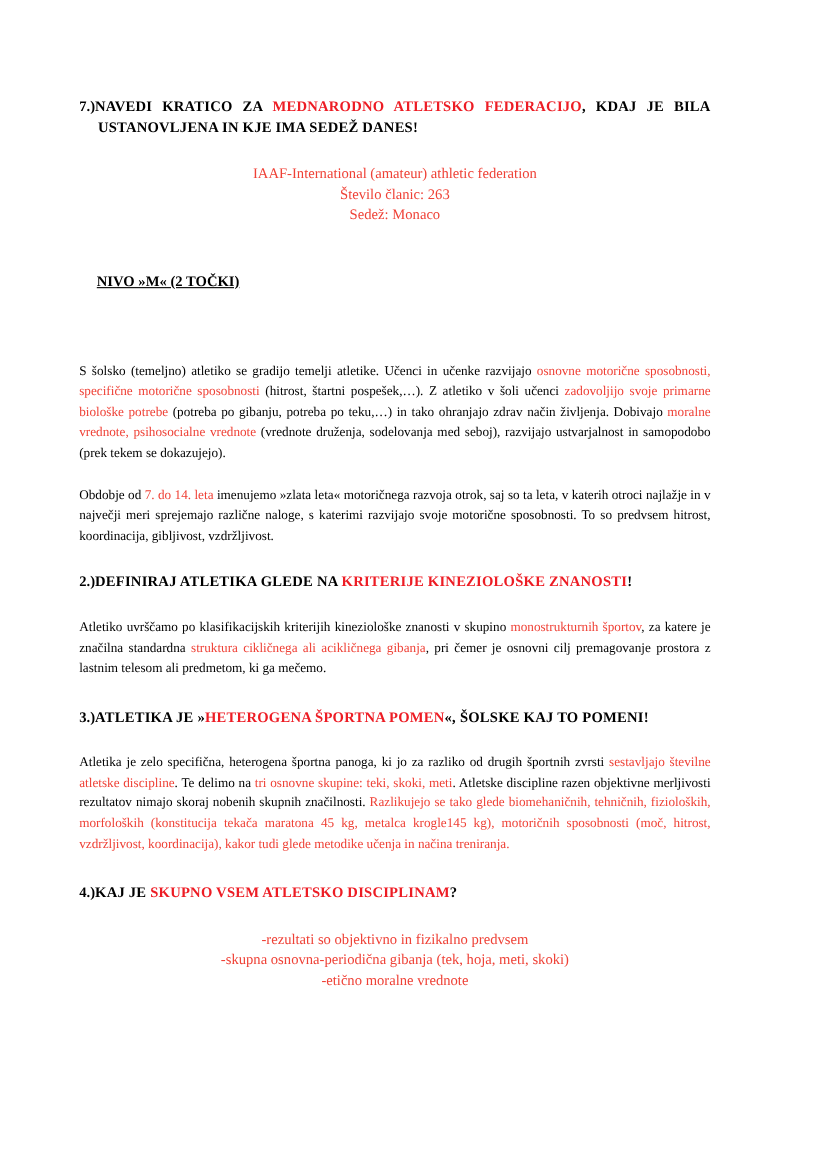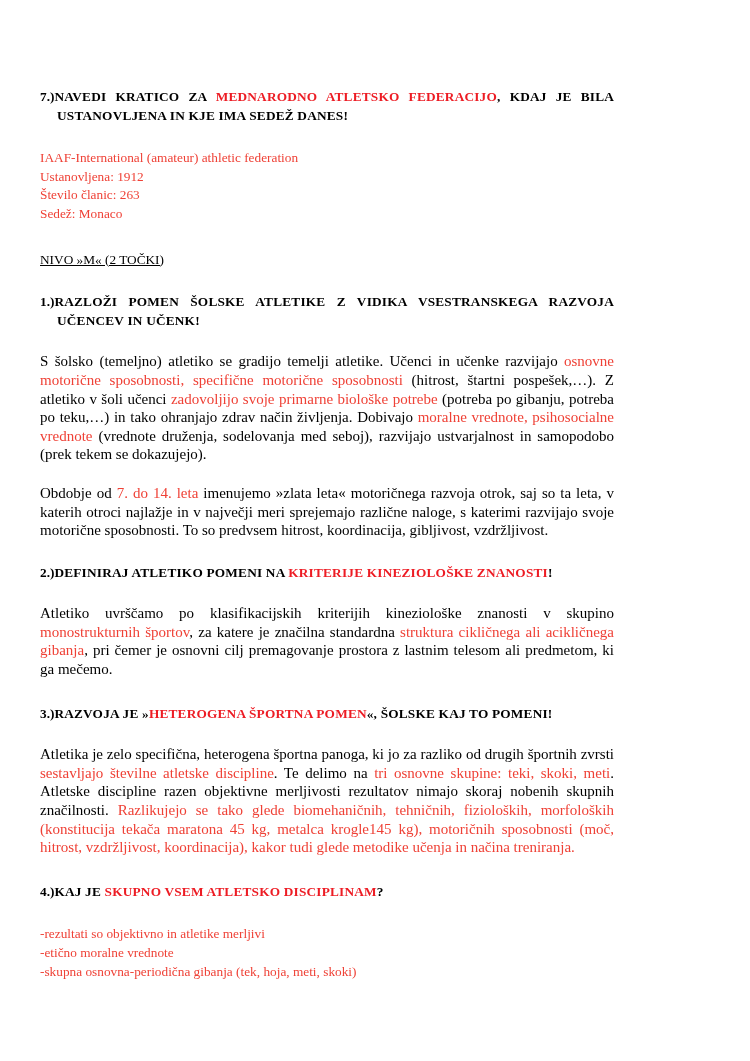--- a/index.html
+++ b/index.html
@@ -13,21 +13,21 @@
     font-family: "Liberation Serif", "DejaVu Serif", serif;
     color: #000000;
     overflow: hidden;
   }
   .page {
     position: relative;
     width: 672px;
     height: 1061px;
     background: #ffffff;
     box-sizing: border-box;
-    padding: 88px 88px 0 40px;
+    padding: 88px 88px 0 72px;
   }
   .doc {
     width: 574px;
   }
 
   
   .q-heading {
     font-weight: bold;
     font-size: 13.3px;
     line-height: 18.6px;
@@ -38,45 +38,45 @@
     letter-spacing: 0.2px;
     margin: 0;
   }
   .q-heading .num { letter-spacing: 0; }
 
   
   .q-heading > span { display: inline; }
 
   
   .body-para {
-    font-size: 15px;
+    font-size: 12px;
     line-height: 18.6px;
     text-align: justify;
     text-justify: inter-word;
     margin: 0;
   }
 
   
   .answer {
     font-size: 13.3px;
     line-height: 18.6px;
-    text-align: left;
+    text-align: center;
     margin: 0;
     color: #ef4136;
   }
   .answer div { white-space: pre; }
 
   
   .nivo {
-    font-weight: normal;
+    font-weight: bold;
     font-size: 13.3px;
     line-height: 18.6px;
     text-decoration: underline;
     display: inline-block;
-    margin: 0;
+    margin: 16px;
   }
 
   
   .red      { color: #ed1c24; }
   .redsoft  { color: #ef4136; }
   .ital     { }
   .sp-20 { height: 20px; }
   .sp-22 { height: 22px; }
   .sp-24 { height: 24px; }
   .sp-26 { height: 26px; }
@@ -86,63 +86,61 @@
 
 <div class="page">
   <div class="doc">
 
     <p class="q-heading"><span class="num">7.)</span><span>NAVEDI KRATICO ZA </span><span class="red">MEDNARODNO ATLETSKO FEDERACIJO</span><span>, KDAJ JE BILA USTANOVLJENA IN KJE IMA SEDEŽ DANES!</span></p>
 
     <div class="sp-24"></div>
 
     <div class="answer">
       <div>IAAF-International (amateur) athletic federation</div>
-      <div>Ustanovljena: 1912</div>
       <div>Število članic: 263</div>
       <div>Sedež: Monaco</div>
     </div>
 
     <div class="sp-26"></div>
 
     <div><span class="nivo">NIVO »M« (2 TOČKI)</span></div>
 
     <div class="sp-24"></div>
 
-    <p class="q-heading"><span class="num">1.)</span><span>RAZLOŽI POMEN ŠOLSKE ATLETIKE Z VIDIKA VSESTRANSKEGA RAZVOJA UČENCEV IN UČENK!</span></p>
 
     <div class="sp-22"></div>
 
     <p class="body-para"><span>S šolsko (temeljno) atletiko se gradijo temelji atletike. Učenci in učenke razvijajo </span><span class="redsoft">osnovne motorične sposobnosti, specifične motorične sposobnosti</span><span> (hitrost, štartni pospešek,…). Z atletiko v šoli učenci </span><span class="redsoft">zadovoljijo svoje primarne biološke potrebe</span><span> (potreba po gibanju, potreba po teku,…) in tako ohranjajo zdrav način življenja. Dobivajo </span><span class="redsoft">moralne vrednote, psihosocialne vrednote</span><span> (vrednote druženja, sodelovanja med seboj), razvijajo ustvarjalnost in samopodobo (prek tekem se dokazujejo).</span></p>
 
     <div class="sp-20"></div>
 
     <p class="body-para"><span>Obdobje od </span><span class="redsoft">7. do 14. leta</span><span> imenujemo »</span><span class="ital">zlata leta</span><span>« motoričnega razvoja otrok, saj so ta leta, v katerih otroci najlažje in v največji meri sprejemajo različne naloge, s katerimi razvijajo svoje motorične sposobnosti. To so predvsem hitrost, koordinacija, gibljivost, vzdržljivost.</span></p>
 
     <div class="sp-24"></div>
 
-    <p class="q-heading"><span class="num">2.)</span><span>DEFINIRAJ ATLETIKO POMENI NA </span><span class="red">KRITERIJE KINEZIOLOŠKE ZNANOSTI</span><span>!</span></p>
+    <p class="q-heading"><span class="num">2.)</span><span>DEFINIRAJ ATLETIKA GLEDE NA </span><span class="red">KRITERIJE KINEZIOLOŠKE ZNANOSTI</span><span>!</span></p>
 
     <div class="sp-22"></div>
 
     <p class="body-para"><span>Atletiko uvrščamo po klasifikacijskih kriterijih kineziološke znanosti v skupino </span><span class="redsoft">monostrukturnih športov</span><span>, za katere je značilna standardna </span><span class="redsoft">struktura cikličnega ali acikličnega gibanja</span><span>, pri čemer je osnovni cilj premagovanje prostora z lastnim telesom ali predmetom, ki ga mečemo.</span></p>
 
     <div class="sp-26"></div>
 
-    <p class="q-heading"><span class="num">3.)</span><span>RAZVOJA JE »</span><span class="red">HETEROGENA ŠPORTNA POMEN</span><span>«, ŠOLSKE KAJ TO POMENI!</span></p>
+    <p class="q-heading"><span class="num">3.)</span><span>ATLETIKA JE »</span><span class="red">HETEROGENA ŠPORTNA POMEN</span><span>«, ŠOLSKE KAJ TO POMENI!</span></p>
 
     <div class="sp-22"></div>
 
     <p class="body-para"><span>Atletika je zelo specifična, heterogena športna panoga, ki jo za razliko od drugih športnih zvrsti </span><span class="redsoft">sestavljajo številne atletske discipline</span><span>. Te delimo na </span><span class="redsoft">tri osnovne skupine: teki, skoki, meti</span><span>. Atletske discipline razen objektivne merljivosti rezultatov nimajo skoraj nobenih skupnih značilnosti. </span><span class="redsoft">Razlikujejo se tako glede biomehaničnih, tehničnih, fizioloških, morfoloških (konstitucija tekača maratona 45 kg, metalca krogle145 kg), motoričnih sposobnosti (moč, hitrost, vzdržljivost, koordinacija), kakor tudi glede metodike učenja in načina treniranja.</span></p>
 
     <div class="sp-26"></div>
 
     <p class="q-heading"><span class="num">4.)</span><span>KAJ JE </span><span class="red">SKUPNO VSEM ATLETSKO DISCIPLINAM</span><span>?</span></p>
 
     <div class="sp-24"></div>
 
     <div class="answer">
-      <div>-rezultati so objektivno in atletike merljivi</div>
+      <div>-rezultati so objektivno in fizikalno predvsem</div>
+      <div>-skupna osnovna-periodična gibanja (tek, hoja, meti, skoki)</div>
       <div>-etično moralne vrednote</div>
-      <div>-skupna osnovna-periodična gibanja (tek, hoja, meti, skoki)</div>
     </div>
 
   </div>
 </div>
 
 </body></html>

